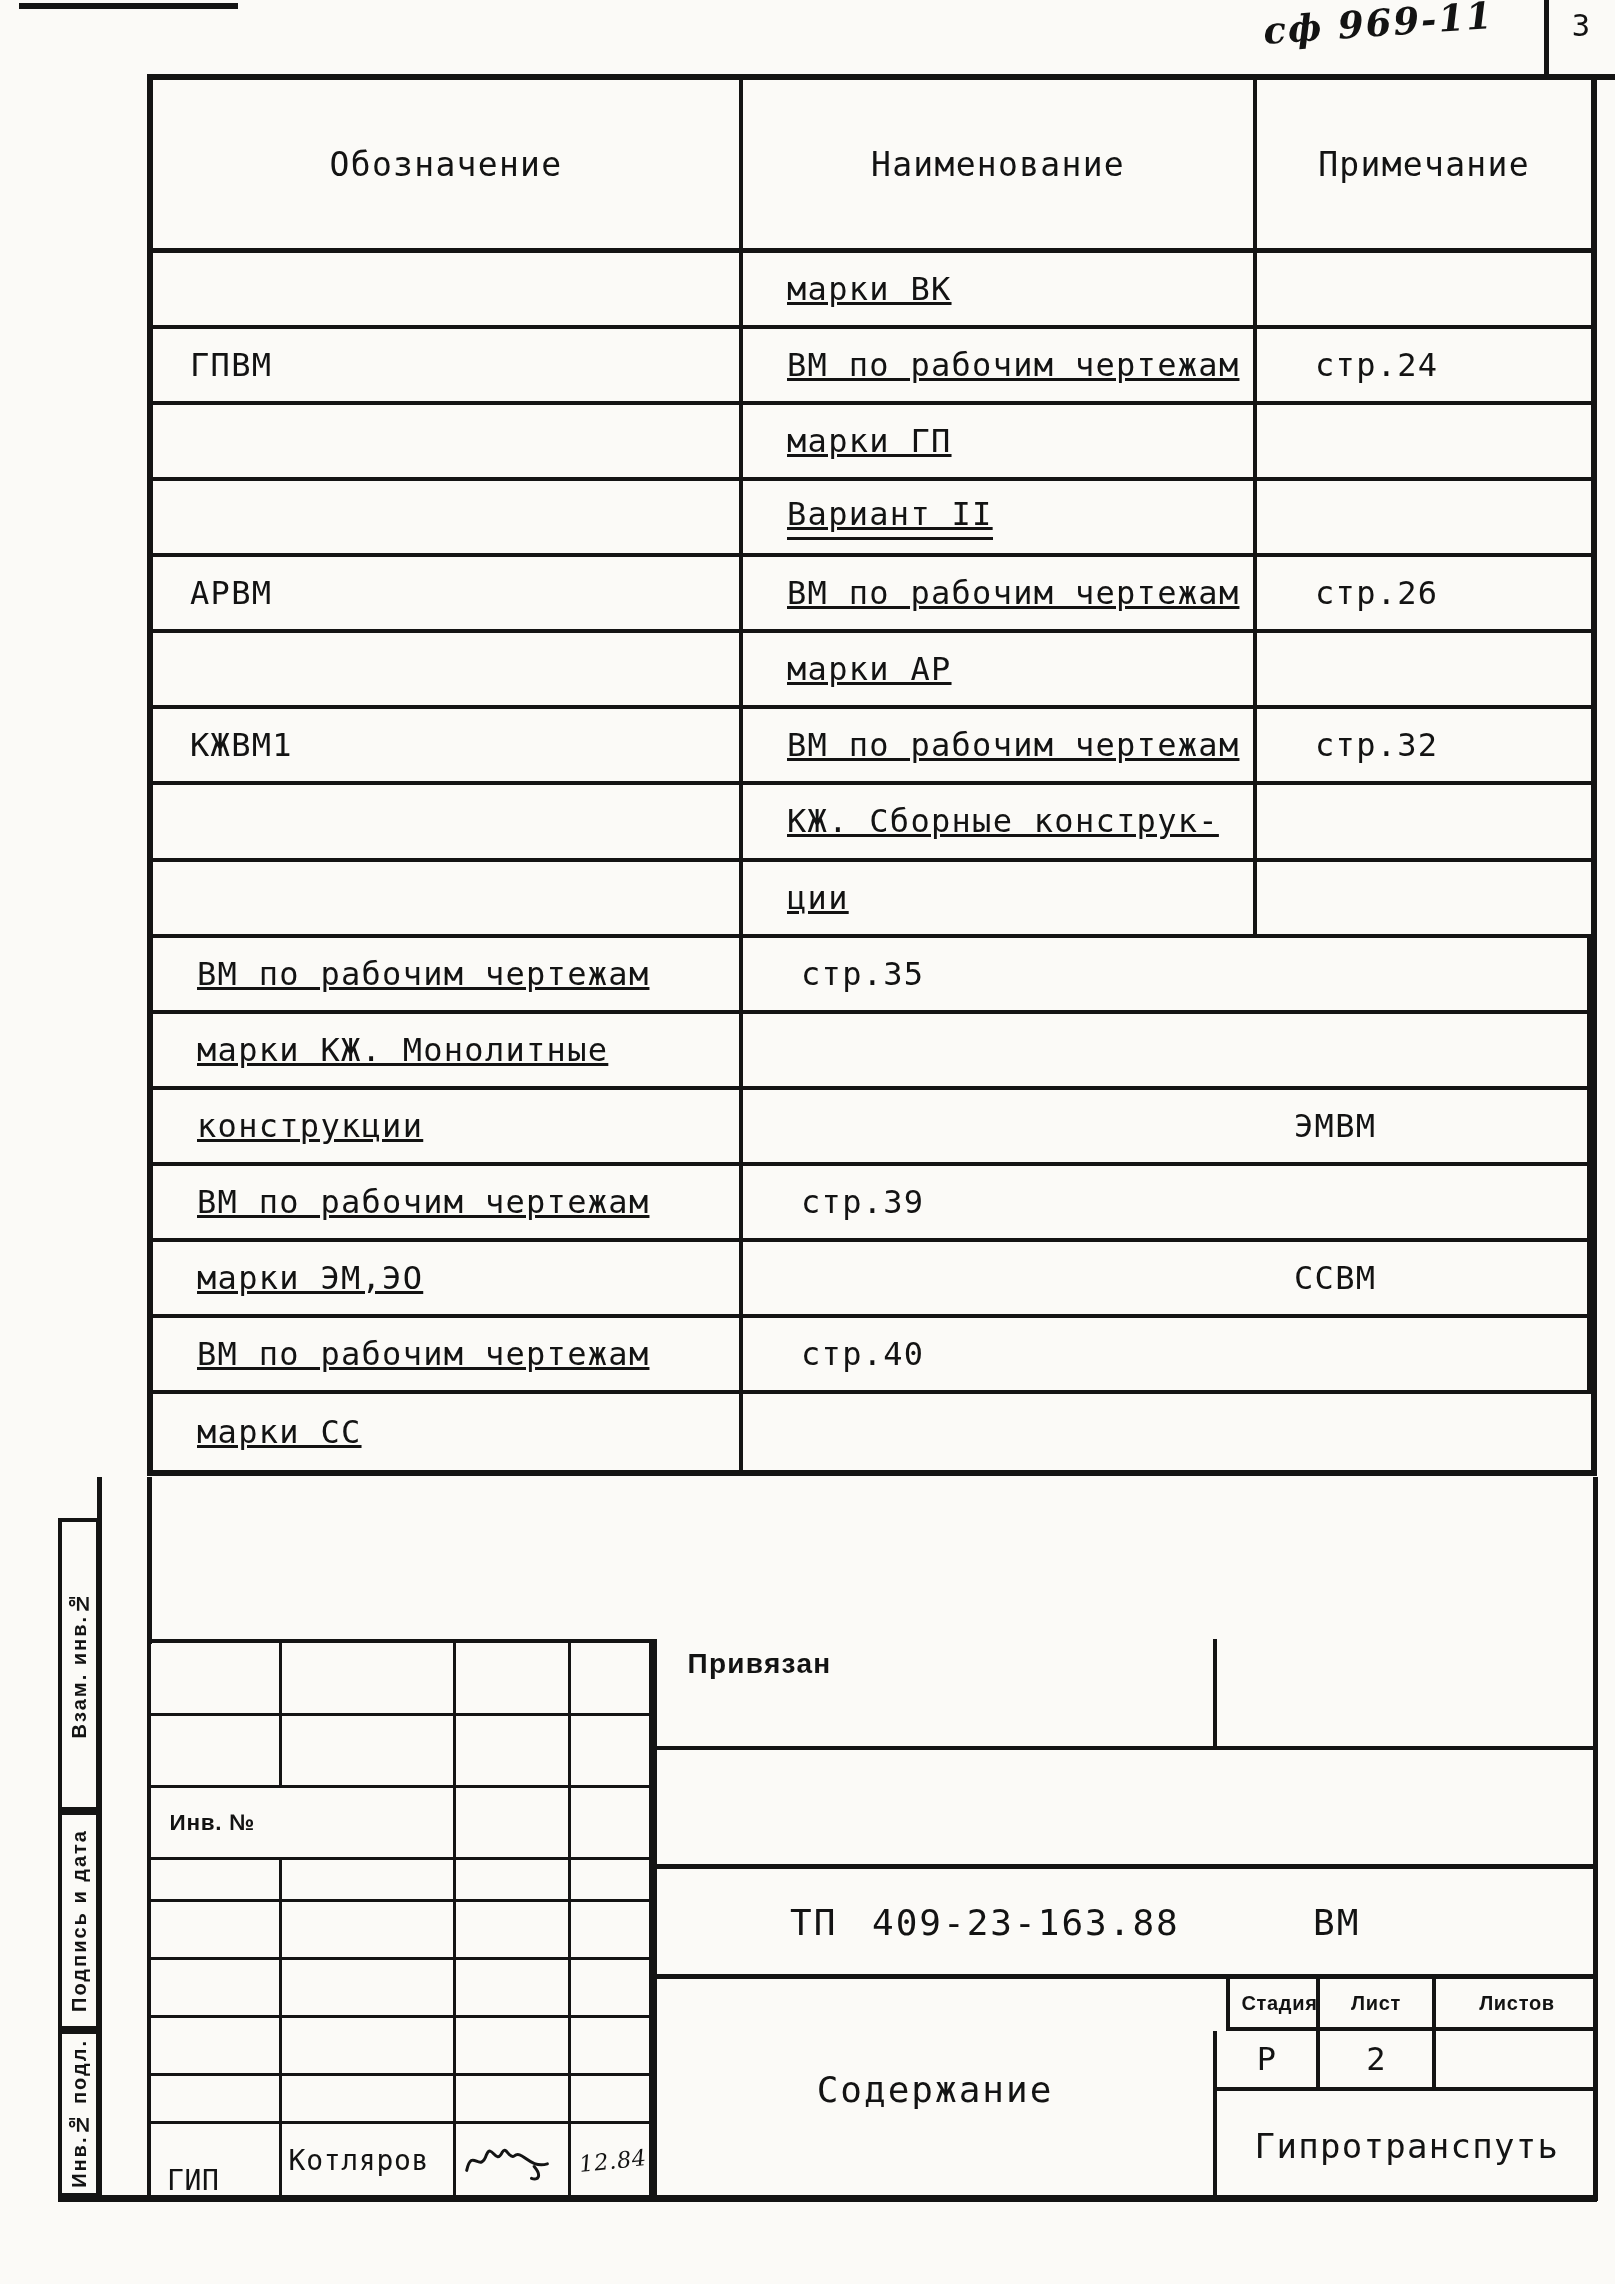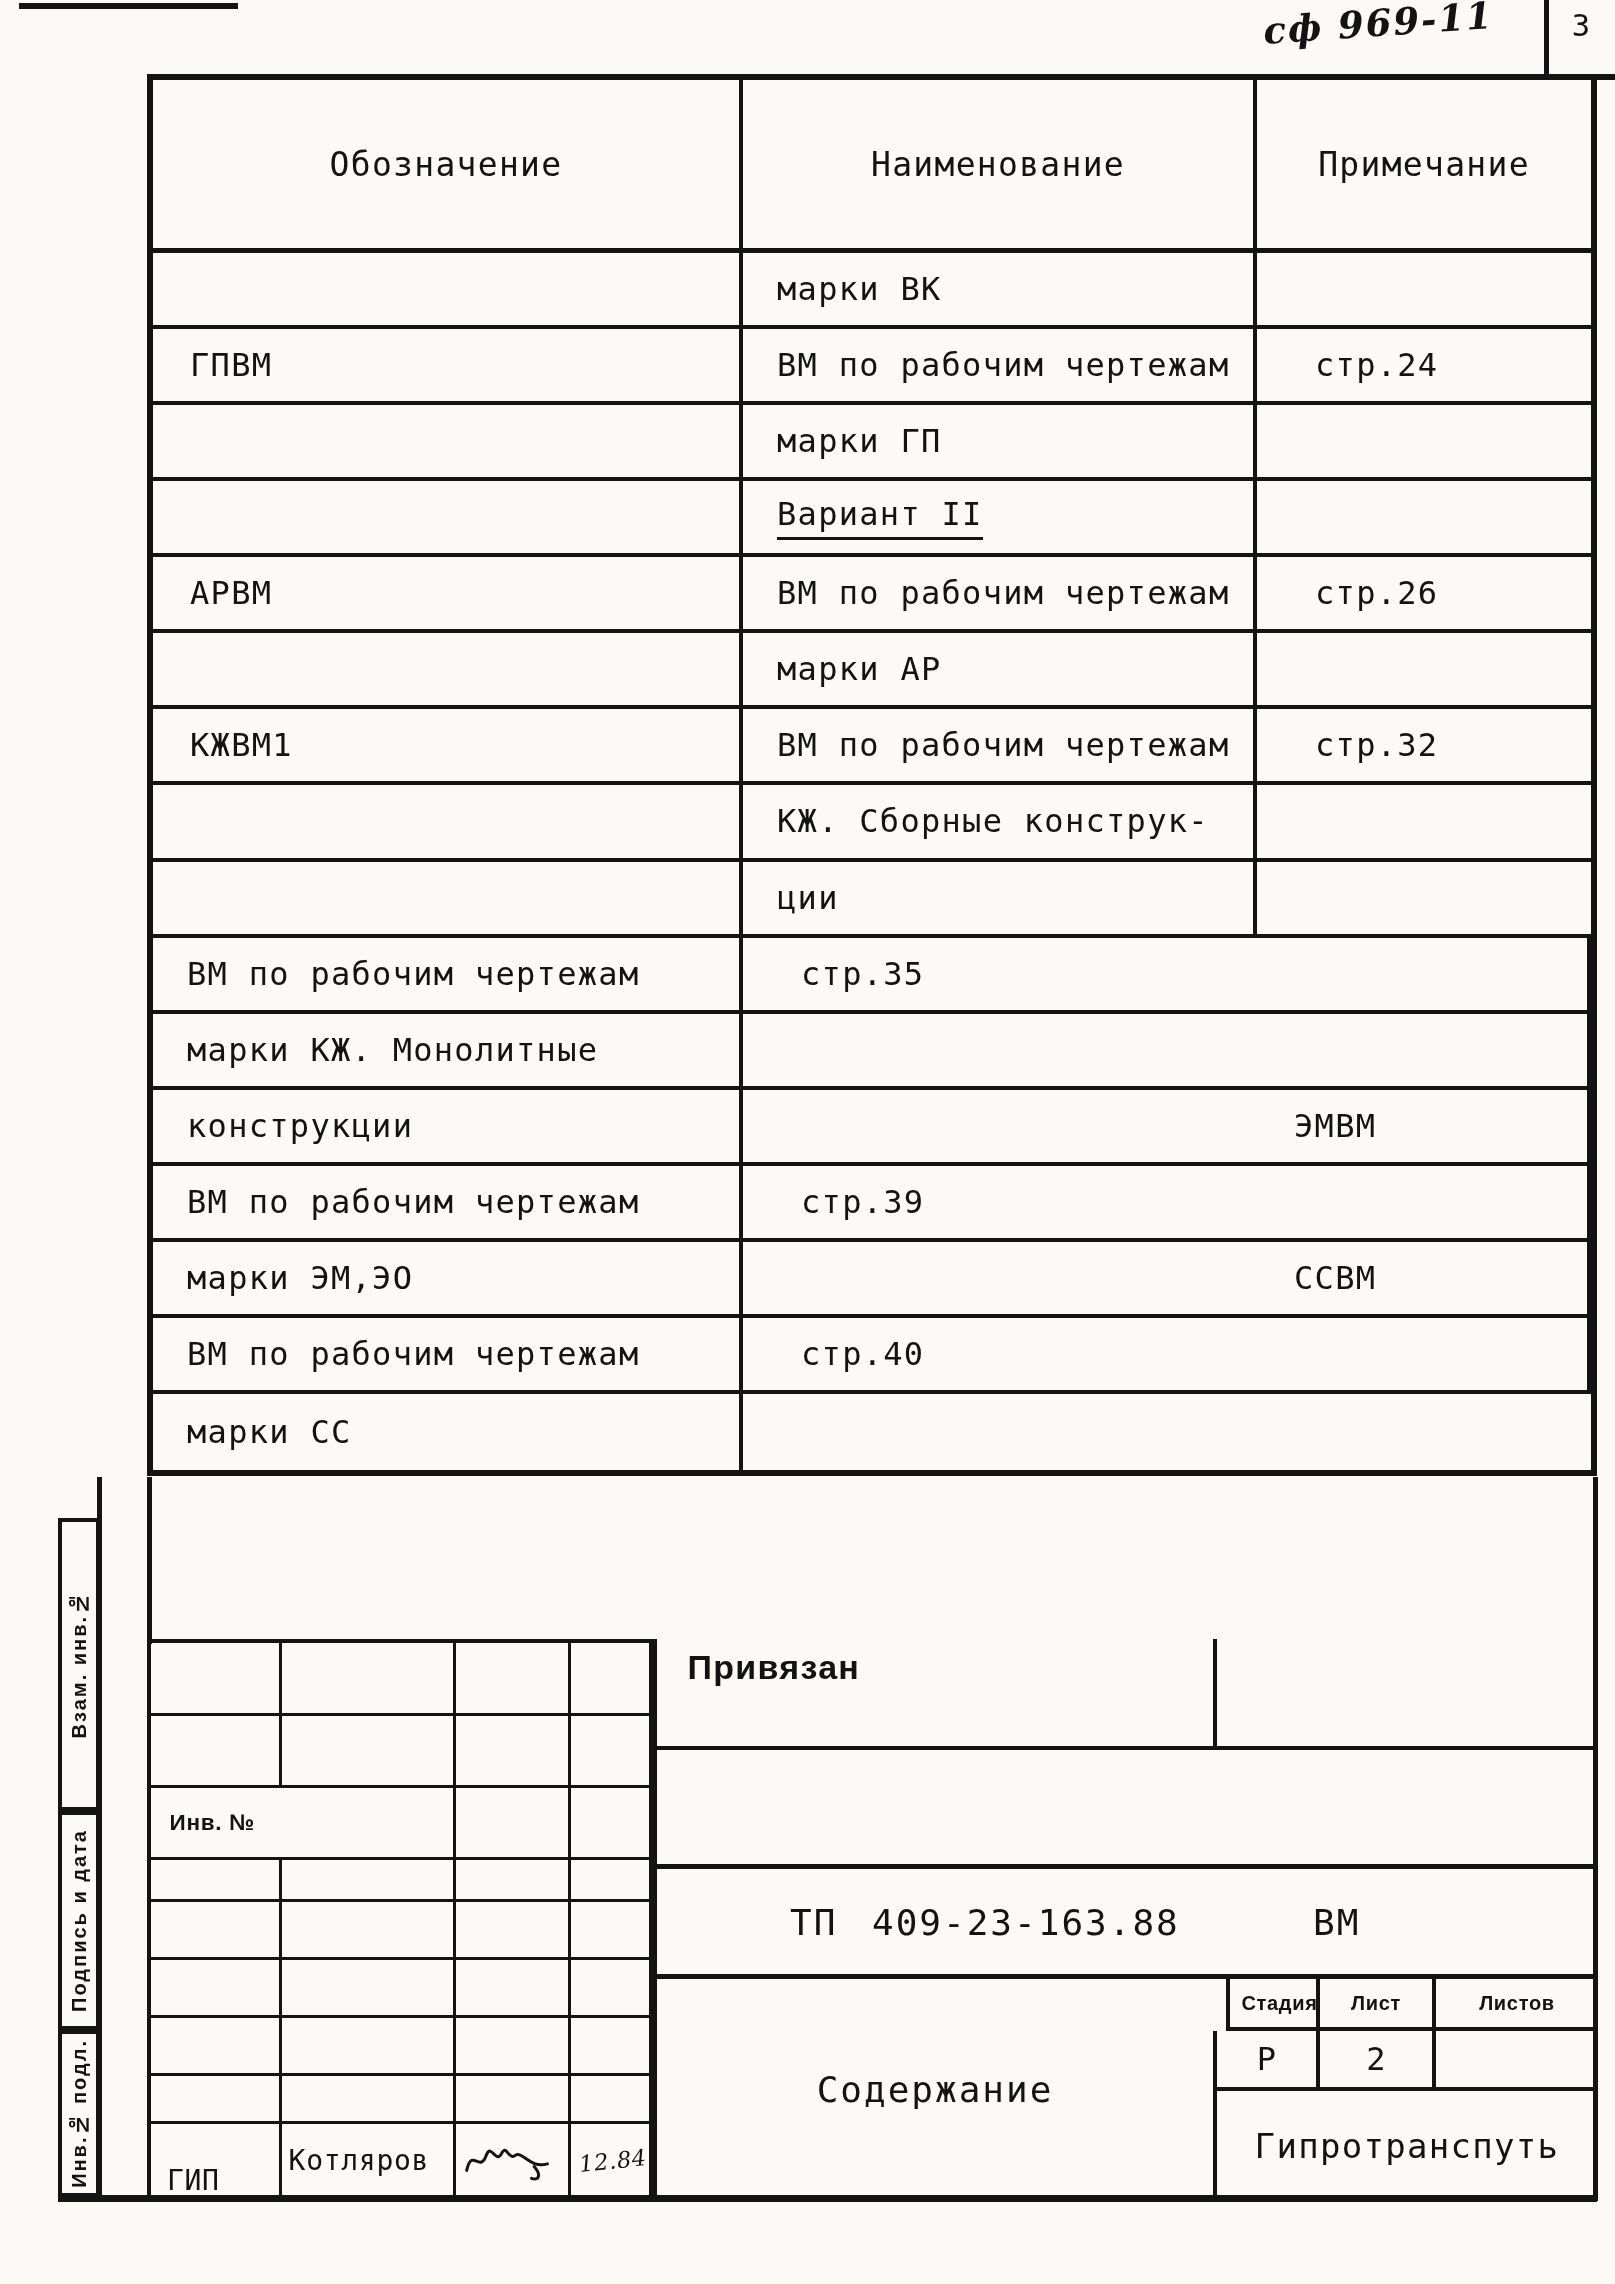--- a/index.html
+++ b/index.html
@@ -11,21 +11,21 @@
               border:6px solid #141414;box-sizing:border-box;display:flex;flex-direction:column;}
   .thead{flex:none;height:168px;display:grid;grid-template-columns:590px 514px 1fr;
          border-bottom:5.3px solid #141414;}
   .th{border-right:4.6px solid #141414;display:flex;align-items:center;justify-content:center;
       font-size:33px;letter-spacing:1.3px;}
   .th:last-child{border-right:none;}
   .tbody{flex:1;display:grid;grid-template-columns:590px 514px 1fr;grid-auto-rows:1fr;}
   .td{border-right:4.6px solid #141414;border-bottom:4px solid #141414;display:flex;
       align-items:center;box-sizing:border-box;font-size:32px;letter-spacing:1.3px;white-space:nowrap;}
   .td.c1{padding-left:37px;}
-  .td.c2{padding-left:34px;}
+  .td.c2{padding-left:44px;text-decoration:underline;}
   .td.c3{border-right:none;padding-left:58px;}
   .tbody .td:nth-child(n+46){border-bottom:none;}
   .u{border-bottom:3.3px solid #141414;padding-bottom:4px;}
   
   .handwriting{position:absolute;left:1263px;top:1.3px;font-family:"DejaVu Serif",serif;
                font-style:italic;font-weight:700;font-size:37px;transform:rotate(-4deg);
                letter-spacing:2px;}
   .pagenum{position:absolute;left:1548px;top:8px;width:66px;text-align:center;font-size:30.5px;}
   
   .strip{position:absolute;left:58px;width:42px;border:4px solid #141414;box-sizing:border-box;
@@ -41,21 +41,21 @@
             grid-template-rows:73px 72px 72px 42px 58px 58px 58px 48px 1fr;}
   .sg{border-right:3.3px solid #141414;border-bottom:3.3px solid #141414;box-sizing:border-box;
       display:flex;align-items:center;white-space:nowrap;overflow:visible;}
   .sg.last{border-right:none;}
   .sg.bot{border-bottom:none;}
   .inv-label{font-family:"Liberation Sans",sans-serif;font-weight:700;font-size:22.5px;
              padding-left:18.6px;letter-spacing:0.7px;}
   .sg .nm{font-size:28px;letter-spacing:0.7px;}
   .bound-cell{left:653px;top:1639px;width:560px;height:111px;border-left-width:4.6px;border-bottom-width:4px;}
   .bound-cell span{position:absolute;left:30.5px;top:9.3px;
-        font-family:"Liberation Sans",sans-serif;font-weight:700;font-size:34px;letter-spacing:1.3px;}
+        font-family:"Liberation Sans",sans-serif;font-weight:700;font-size:28px;letter-spacing:1.3px;}
   .tr-empty{left:1213px;top:1639px;width:384px;height:111px;border-left-width:4px;border-bottom-width:4px;}
   .band{left:653px;top:1750px;width:944px;height:119px;border-left-width:4.6px;border-bottom-width:5.3px;}
   .desig{left:653px;top:1869px;width:944px;height:110px;border-left-width:4.6px;border-bottom-width:5.3px;}
   .desig span{position:absolute;top:50%;transform:translateY(-50%);font-size:36px;letter-spacing:2px;}
   .desig .p1{left:133px;} .desig .p2{left:215px;} .desig .p3{left:656px;}
   .doc-title{left:653px;top:1979px;width:560px;height:221px;border-left-width:4.6px;
              display:flex;align-items:center;justify-content:center;font-size:36px;letter-spacing:2px;}
   .st-h{top:1979px;height:52px;border-left-width:4px;border-bottom-width:4px;display:flex;
         align-items:center;justify-content:center;font-family:"Liberation Sans",sans-serif;
         font-weight:700;font-size:20px;letter-spacing:0.7px;}

